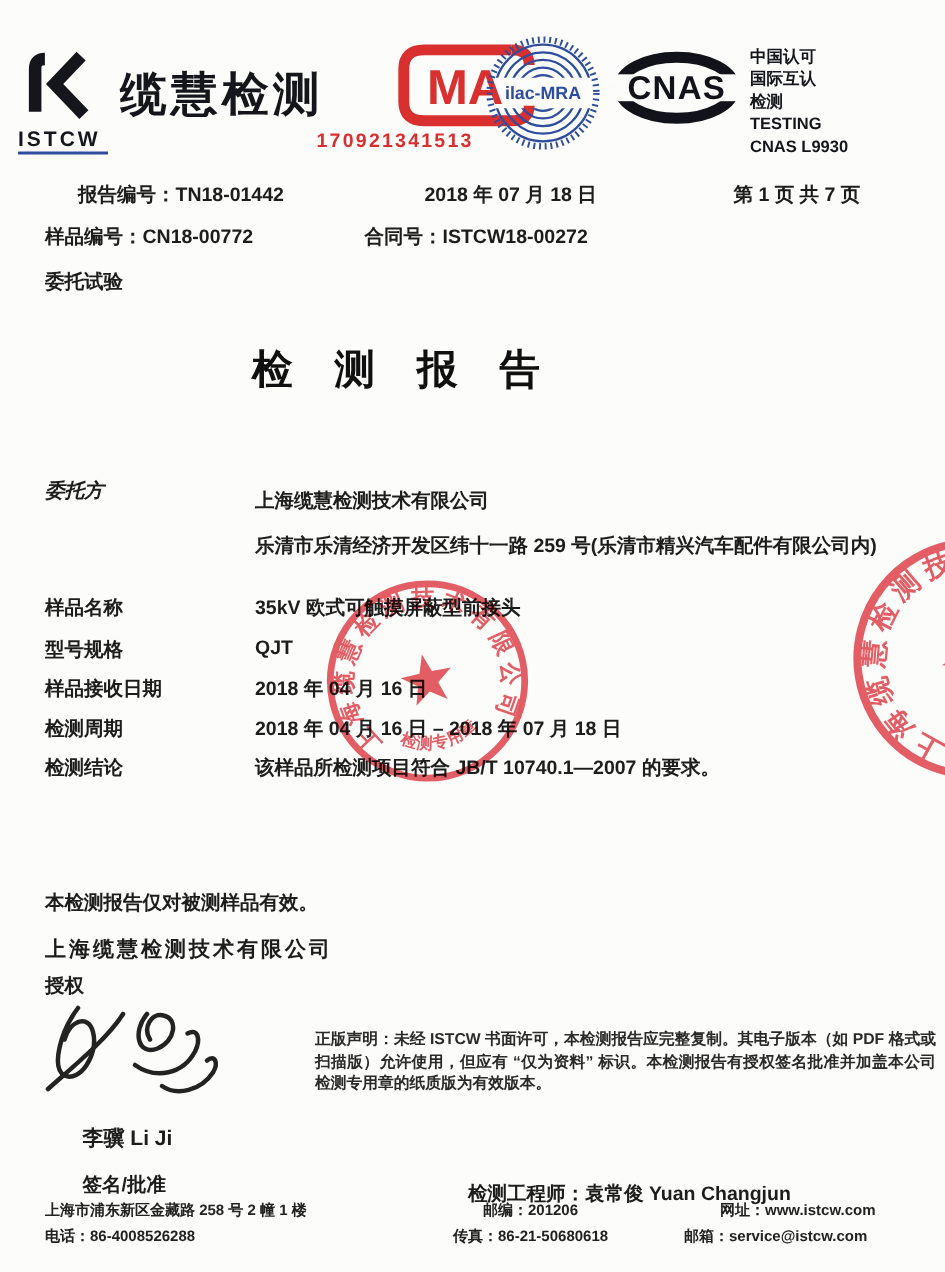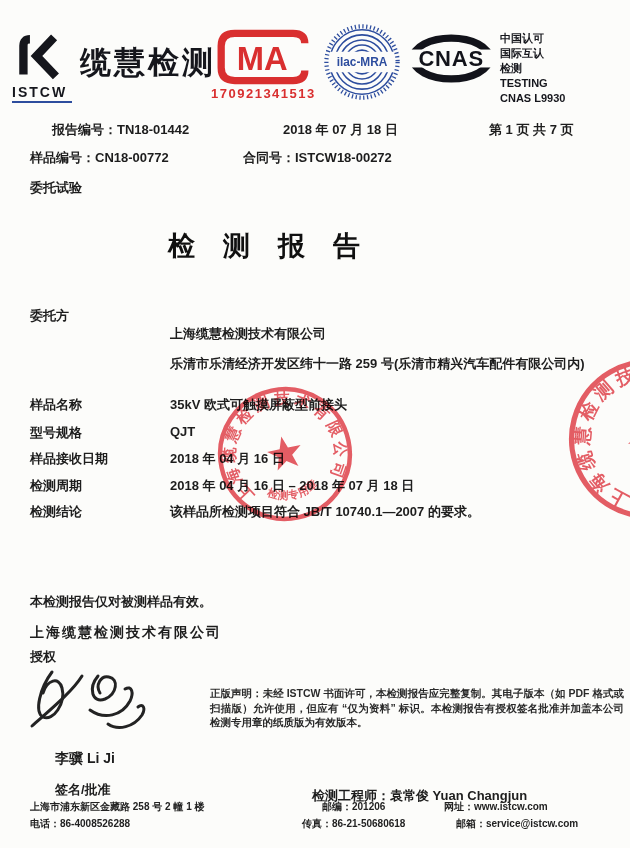--- a/index.html
+++ b/index.html
@@ -43,21 +43,21 @@
   <div class="abs" style="left:16px;top:30px;width:52px;height:52px;">
     <svg viewBox="0 0 56 56" width="52" height="52">
       <path d="M15,10 Q8,10 8,17 V48" stroke="#15161c" stroke-width="9" fill="none"></path>
       <path d="M41,8 L22,28 L43,50" stroke="#15161c" stroke-width="9" fill="none"></path>
     </svg>
   </div>
   <div class="brand-en">ISTCW</div>
   <div class="brand-line"></div>
   <div class="brand-cn">缆慧检测</div>
 
-  <div class="abs" style="left:211px;top:26px;width:104px;height:60px;">
+  <div class="abs" style="left:211px;top:26px;width:104px;height:60px;padding-left:48px;">
     <svg viewBox="0 0 110 66" width="104" height="60">
       <path d="M 88,8 H 24 Q 9,8 9,22 V 46 Q 9,60 24,60 H 88 Q 101,60 101,49" fill="none" stroke="#d92f2f" stroke-width="8"></path>
       <path d="M 88,8 Q 101,8 101,19" fill="none" stroke="#d92f2f" stroke-width="8"></path>
       <text x="54" y="48" text-anchor="middle" font-size="36" font-weight="bold" fill="#d92f2f">MA</text>
     </svg>
   </div>
   <div class="cma-num">170921341513</div>
 
   <div class="abs" style="left:408px;top:33px;width:88px;height:52px;">
     <svg viewBox="0 0 108 62" width="88" height="51">
@@ -108,21 +108,21 @@
 
   <div class="abs meta" style="left:30px;top:121px;margin-left:22px;">报告编号：TN18-01442</div>
   <div class="abs meta" style="left:283px;top:121px;">2018 年 07 月 18 日</div>
   <div class="abs meta" style="left:489px;top:121px;">第 1 页 共 7 页</div>
   <div class="abs meta" style="left:30px;top:149px;">样品编号：CN18-00772</div>
   <div class="abs meta" style="left:243px;top:149px;">合同号：ISTCW18-00272</div>
   <div class="abs meta" style="left:30px;top:179px;">委托试验</div>
 
   <div class="title">检测报告</div>
 
-  <div class="abs lbl" style="left:30px;top:307px;">委托方</div>
+  <div class="abs lbl" style="left:30px;top:318px;font-style:italic;">委托方</div>
   <div class="abs val" style="left:170px;top:325px;">上海缆慧检测技术有限公司</div>
   <div class="abs val" style="left:170px;top:355px;">乐清市乐清经济开发区纬十一路 259 号(乐清市精兴汽车配件有限公司内)</div>
 
   <div class="abs lbl" style="left:30px;top:396px;">样品名称</div>
   <div class="abs val" style="left:170px;top:396px;">35kV 欧式可触摸屏蔽型前接头</div>
   <div class="abs lbl" style="left:30px;top:424px;">型号规格</div>
   <div class="abs val" style="left:170px;top:424px;">QJT</div>
   <div class="abs lbl" style="left:30px;top:450px;">样品接收日期</div>
   <div class="abs val" style="left:170px;top:450px;">2018 年 04 月 16 日</div>
   <div class="abs lbl" style="left:30px;top:477px;">检测周期</div>
@@ -181,18 +181,18 @@
   </div>
 
   <div class="fineprint">正版声明：未经 ISTCW 书面许可，本检测报告应完整复制。其电子版本（如 PDF 格式或扫描版）允许使用，但应有 “仅为资料” 标识。本检测报告有授权签名批准并加盖本公司检测专用章的纸质版为有效版本。</div>
 
   <div class="abs b" style="left:55px;top:750px;font-size:14px;">李骥  Li Ji</div>
   <div class="abs b" style="left:55px;top:781px;font-size:13px;">签名/批准</div>
   <div class="abs b" style="left:312px;top:787px;font-size:13px;">检测工程师：袁常俊  Yuan Changjun</div>
 
   <div class="abs footer" style="left:30px;top:800px;">上海市浦东新区金藏路 258 号 2 幢 1 楼</div>
   <div class="abs footer" style="left:302px;top:800px;margin-left:20px;">邮编：201206</div>
-  <div class="abs footer" style="left:444px;top:800px;">网址：www.istcw.com</div>
+  <div class="abs footer" style="left:480px;top:800px;">网址：www.istcw.com</div>
   <div class="abs footer" style="left:30px;top:817px;">电话：86-4008526288</div>
   <div class="abs footer" style="left:302px;top:817px;">传真：86-21-50680618</div>
   <div class="abs footer" style="left:456px;top:817px;">邮箱：service@istcw.com</div>
 
 </div>
 
 </body></html>

